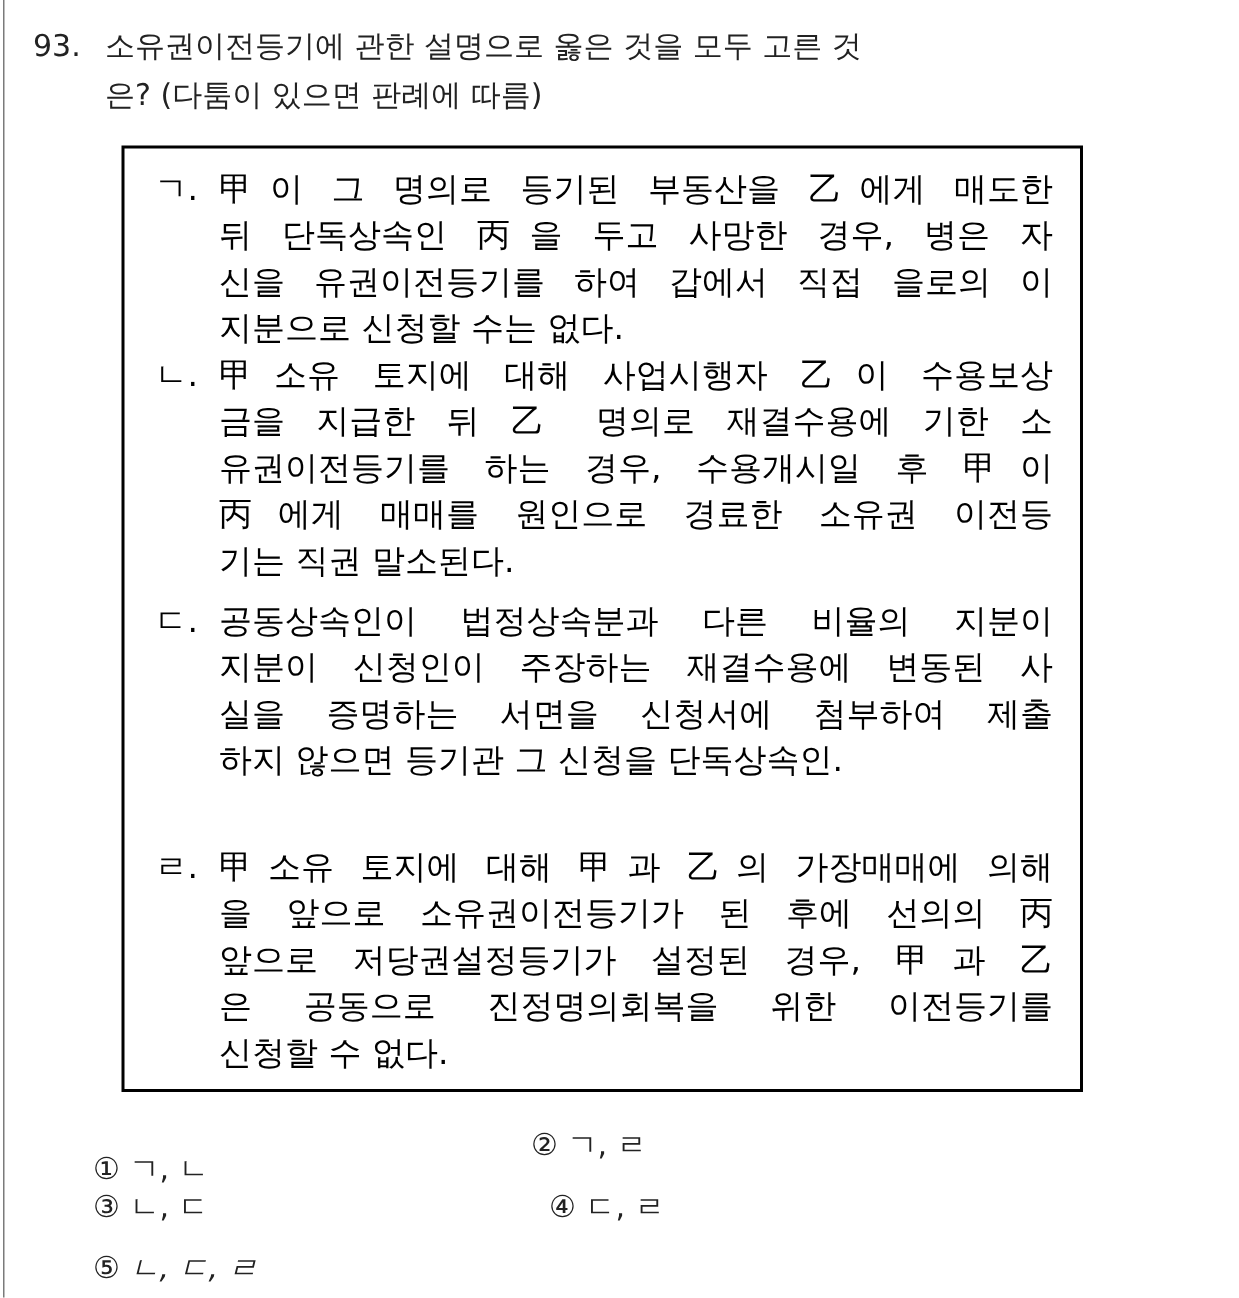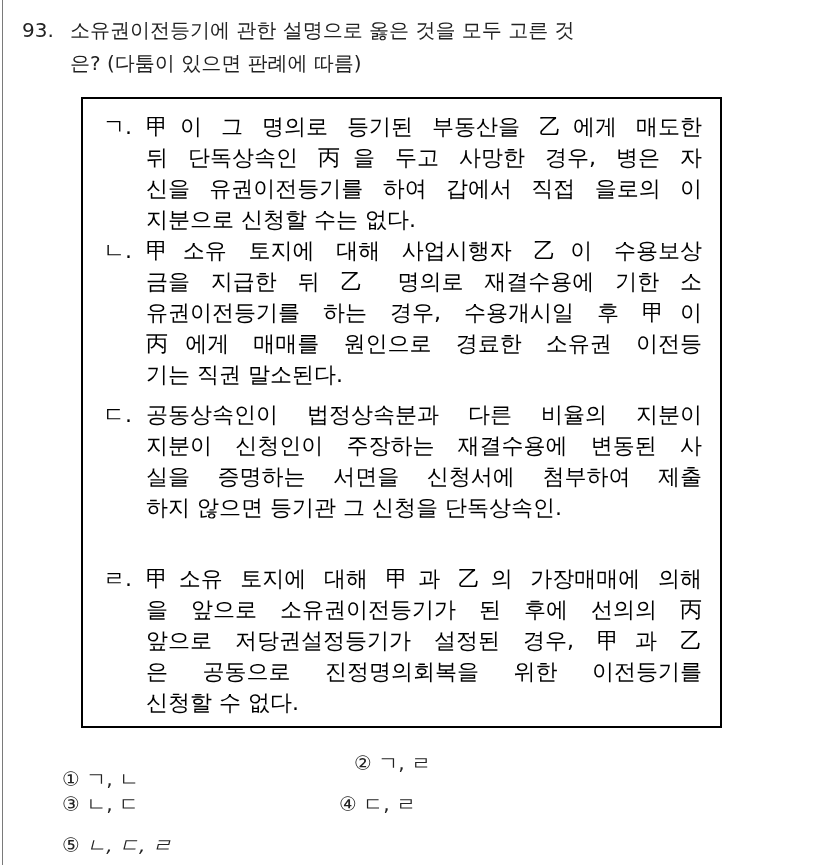--- a/index.html
+++ b/index.html
@@ -118,15 +118,15 @@
         <span class="mark"></span>
         <span class="txt">신청할 수 없다.</span>
       </div>
   </div>
 </div>
 
 <div class="choices">
   <div class="choice" style="left:0; top:0;margin-top:16px;">① ㄱ, ㄴ</div>
   <div class="choice" style="left:292px; top:0;">② ㄱ, ㄹ</div>
   <div class="choice" style="left:0; top:41px;">③ ㄴ, ㄷ</div>
-  <div class="choice" style="left:277px; top:41px;">④ ㄷ, ㄹ</div>
+  <div class="choice" style="left:304px; top:41px;">④ ㄷ, ㄹ</div>
   <div class="choice" style="left:0; top:82px;font-style:italic;">⑤ ㄴ, ㄷ, ㄹ</div>
 </div>
 
 </body></html>

